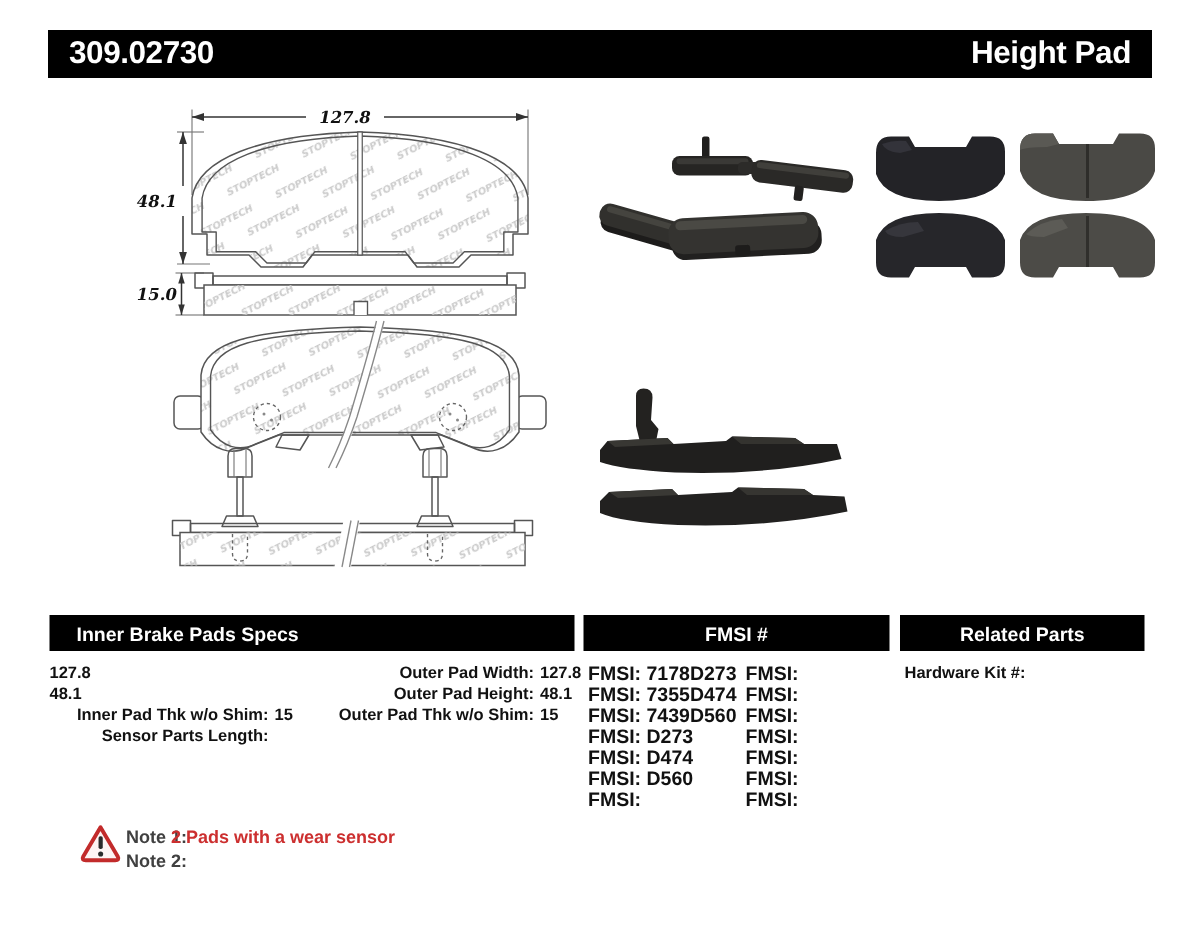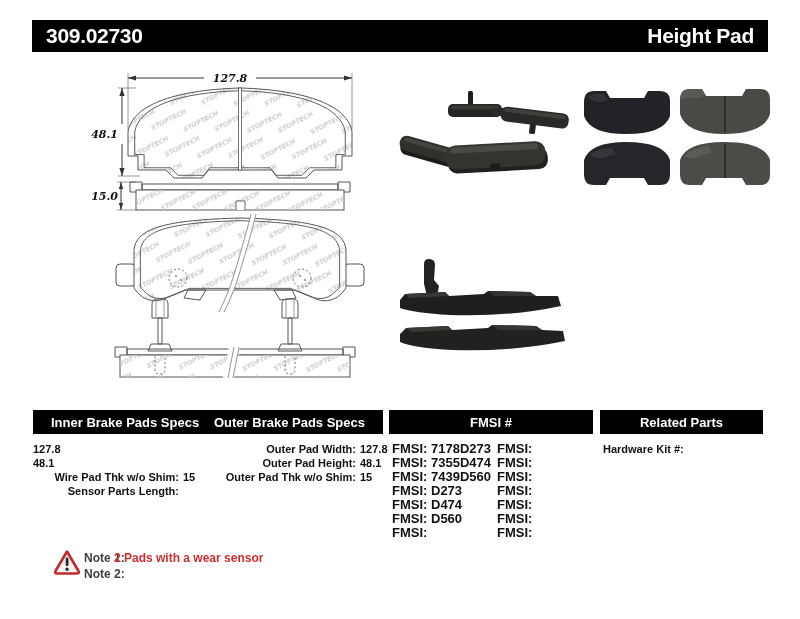--- a/index.html
+++ b/index.html
@@ -225,38 +225,37 @@
       <path d="M15,212 L55,210 L59,214 L20,216 Z" fill="#383733"></path>
       <path d="M98,209 L140,210 L146,214 L104,214 Z" fill="#34332f"></path>
       <path d="M10,252 L16,246 L58,244 L62,248 L98,246 L102,243 L146,244 L152,248 L173,249 L175,259 Q122,270 62,268 Q24,266 10,260 Z" fill="#222120"></path>
       <path d="M16,246 L58,244 L62,248 L22,250 Z" fill="#3a3935"></path>
       <path d="M102,243 L146,244 L152,248 L108,248 Z" fill="#363531"></path>
     </g>
   </svg>
 
   <div class="hbar" id="bar-specs">
     <span>Inner Brake Pads Specs</span>
-    <span>Outer Brake Pads Specs</span>
   </div>
   <div class="hbar" id="bar-fmsi">
     <span>FMSI #</span>
   </div>
   <div class="hbar" id="bar-related">
     <span>Related Parts</span>
   </div>
 
   <div class="spec-col" id="inner-col">
     <div class="spec-row">
       <span class="val">127.8</span>
     </div>
     <div class="spec-row">
       <span class="val">48.1</span>
     </div>
     <div class="spec-row">
-      <span class="lbl">Wire Pad Thk w/o Shim:</span>
+      <span class="lbl">Inner Pad Thk w/o Shim:</span>
       <span class="val">15</span>
     </div>
     <div class="spec-row">
       <span class="lbl">Sensor Parts Length:</span>
       <span class="val"></span>
     </div>
   </div>
 
   <div class="spec-col" id="outer-col">
     <div class="spec-row">

